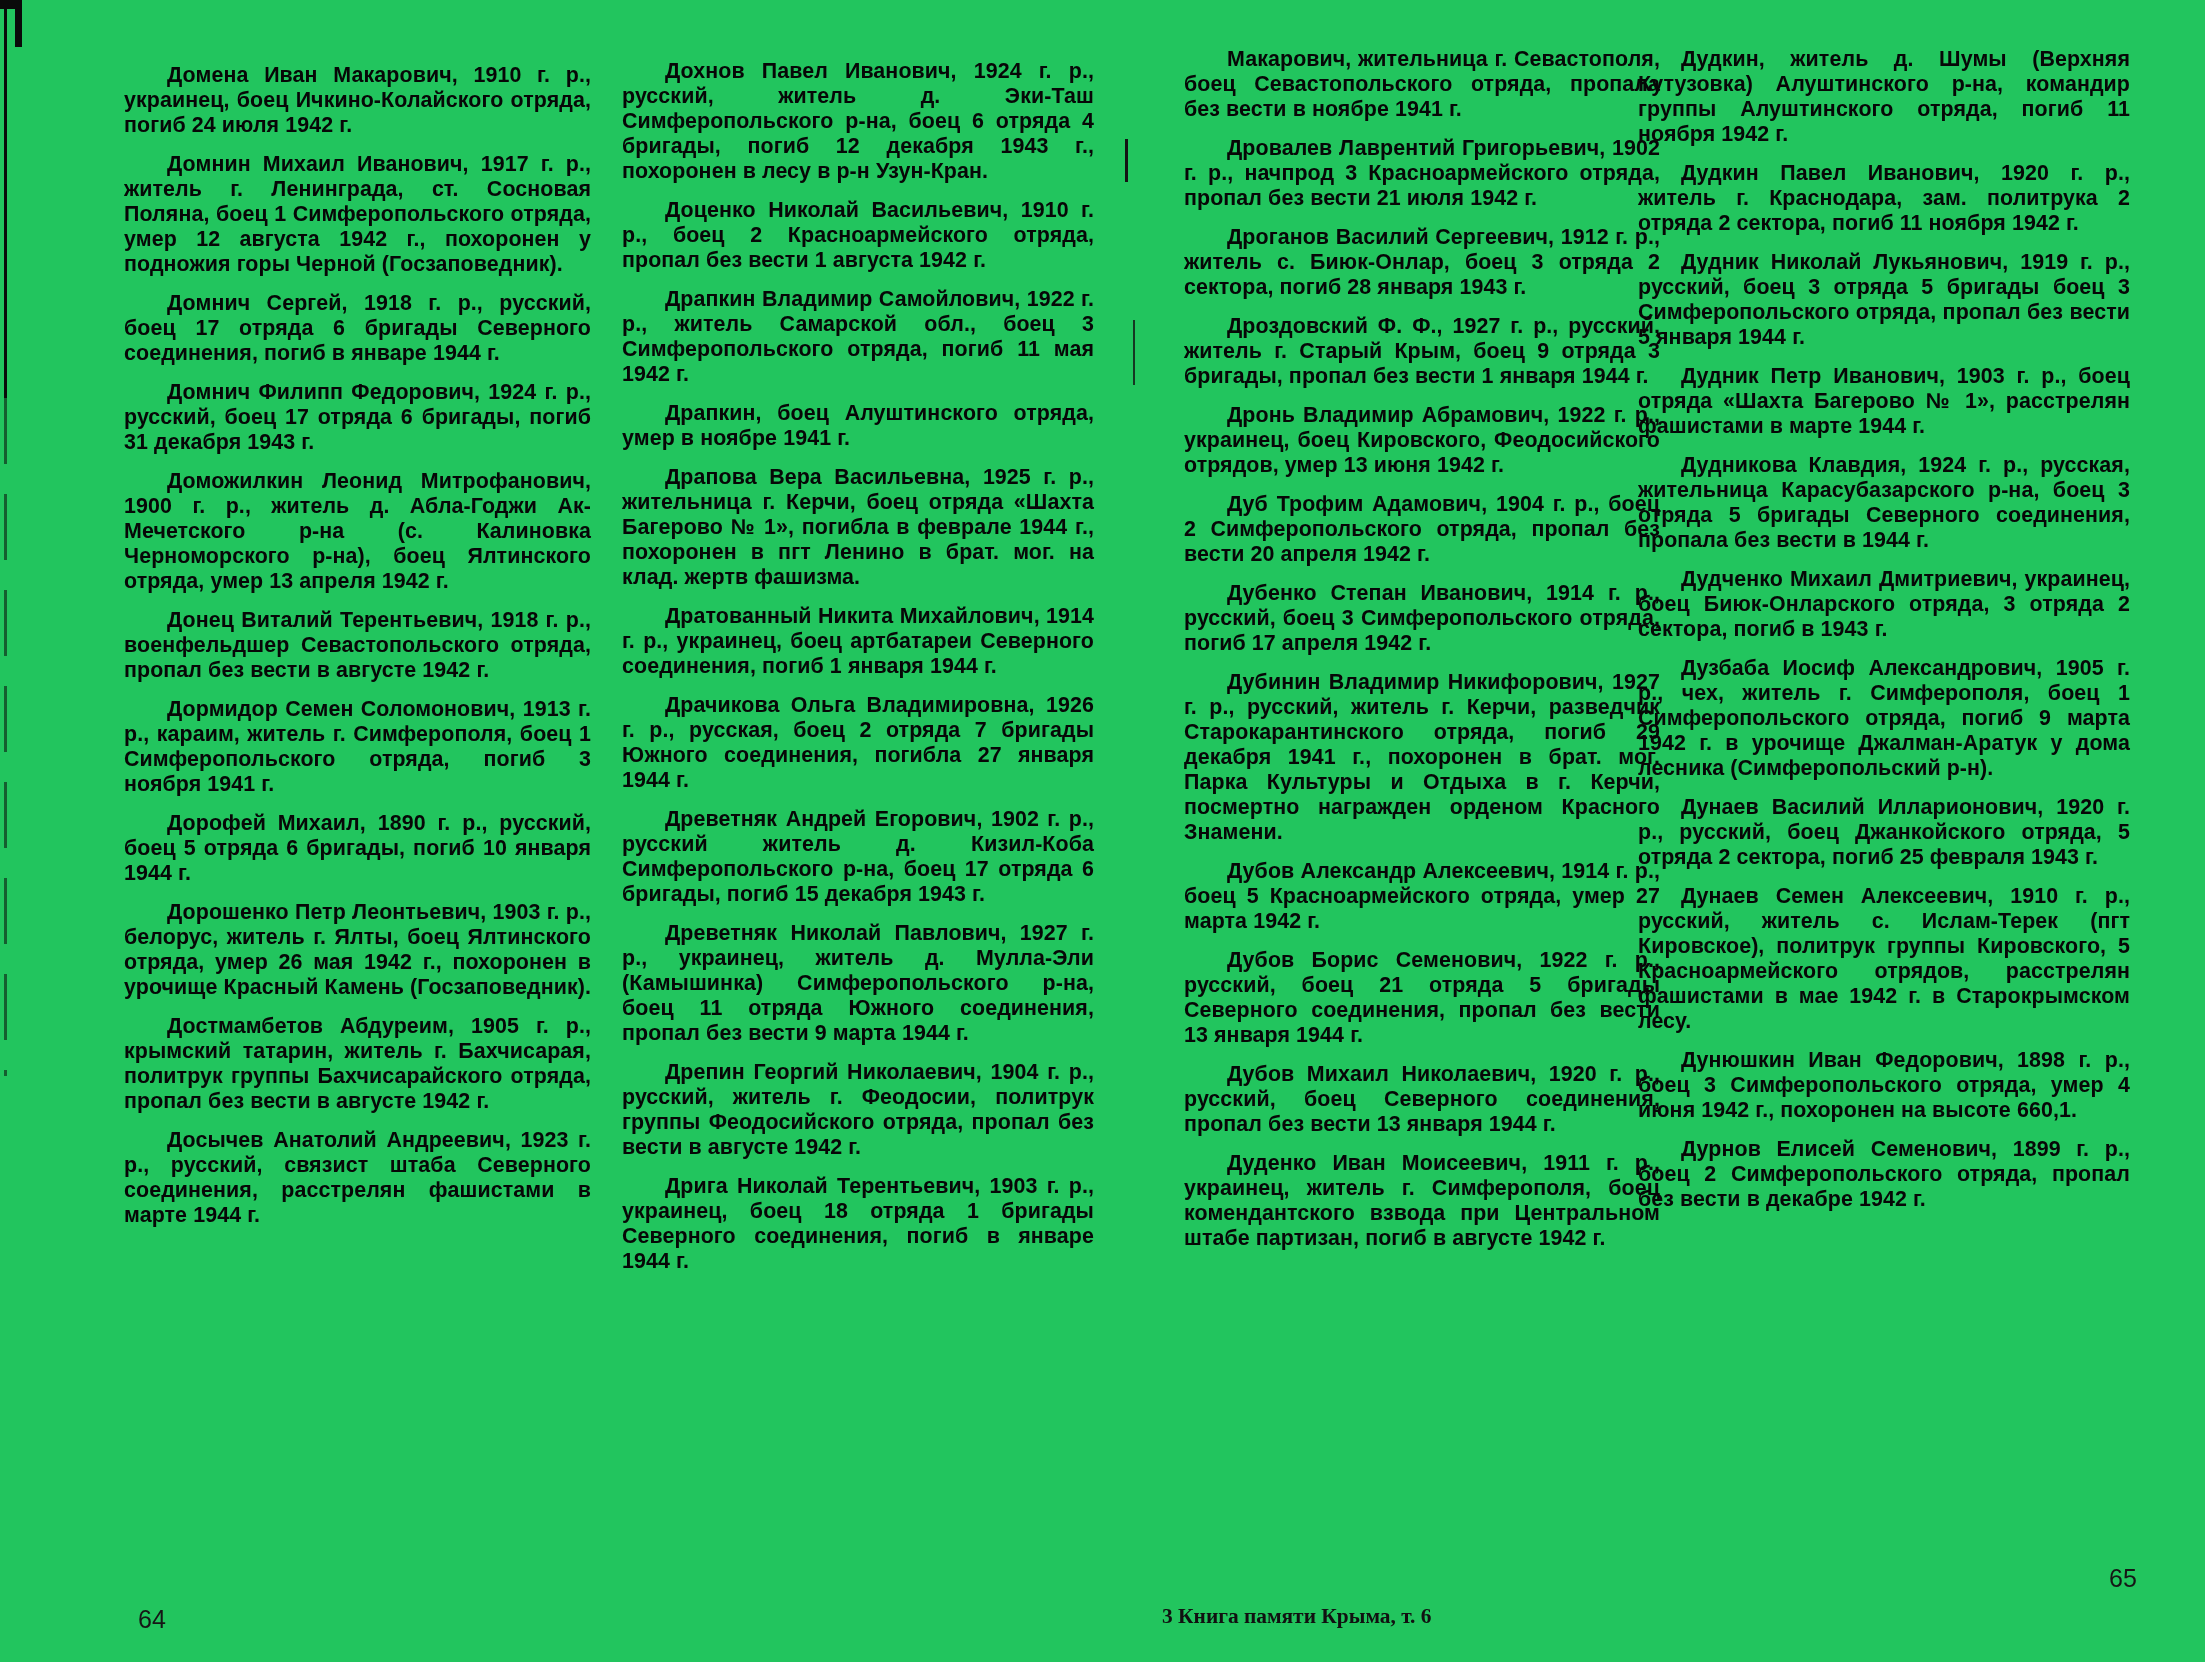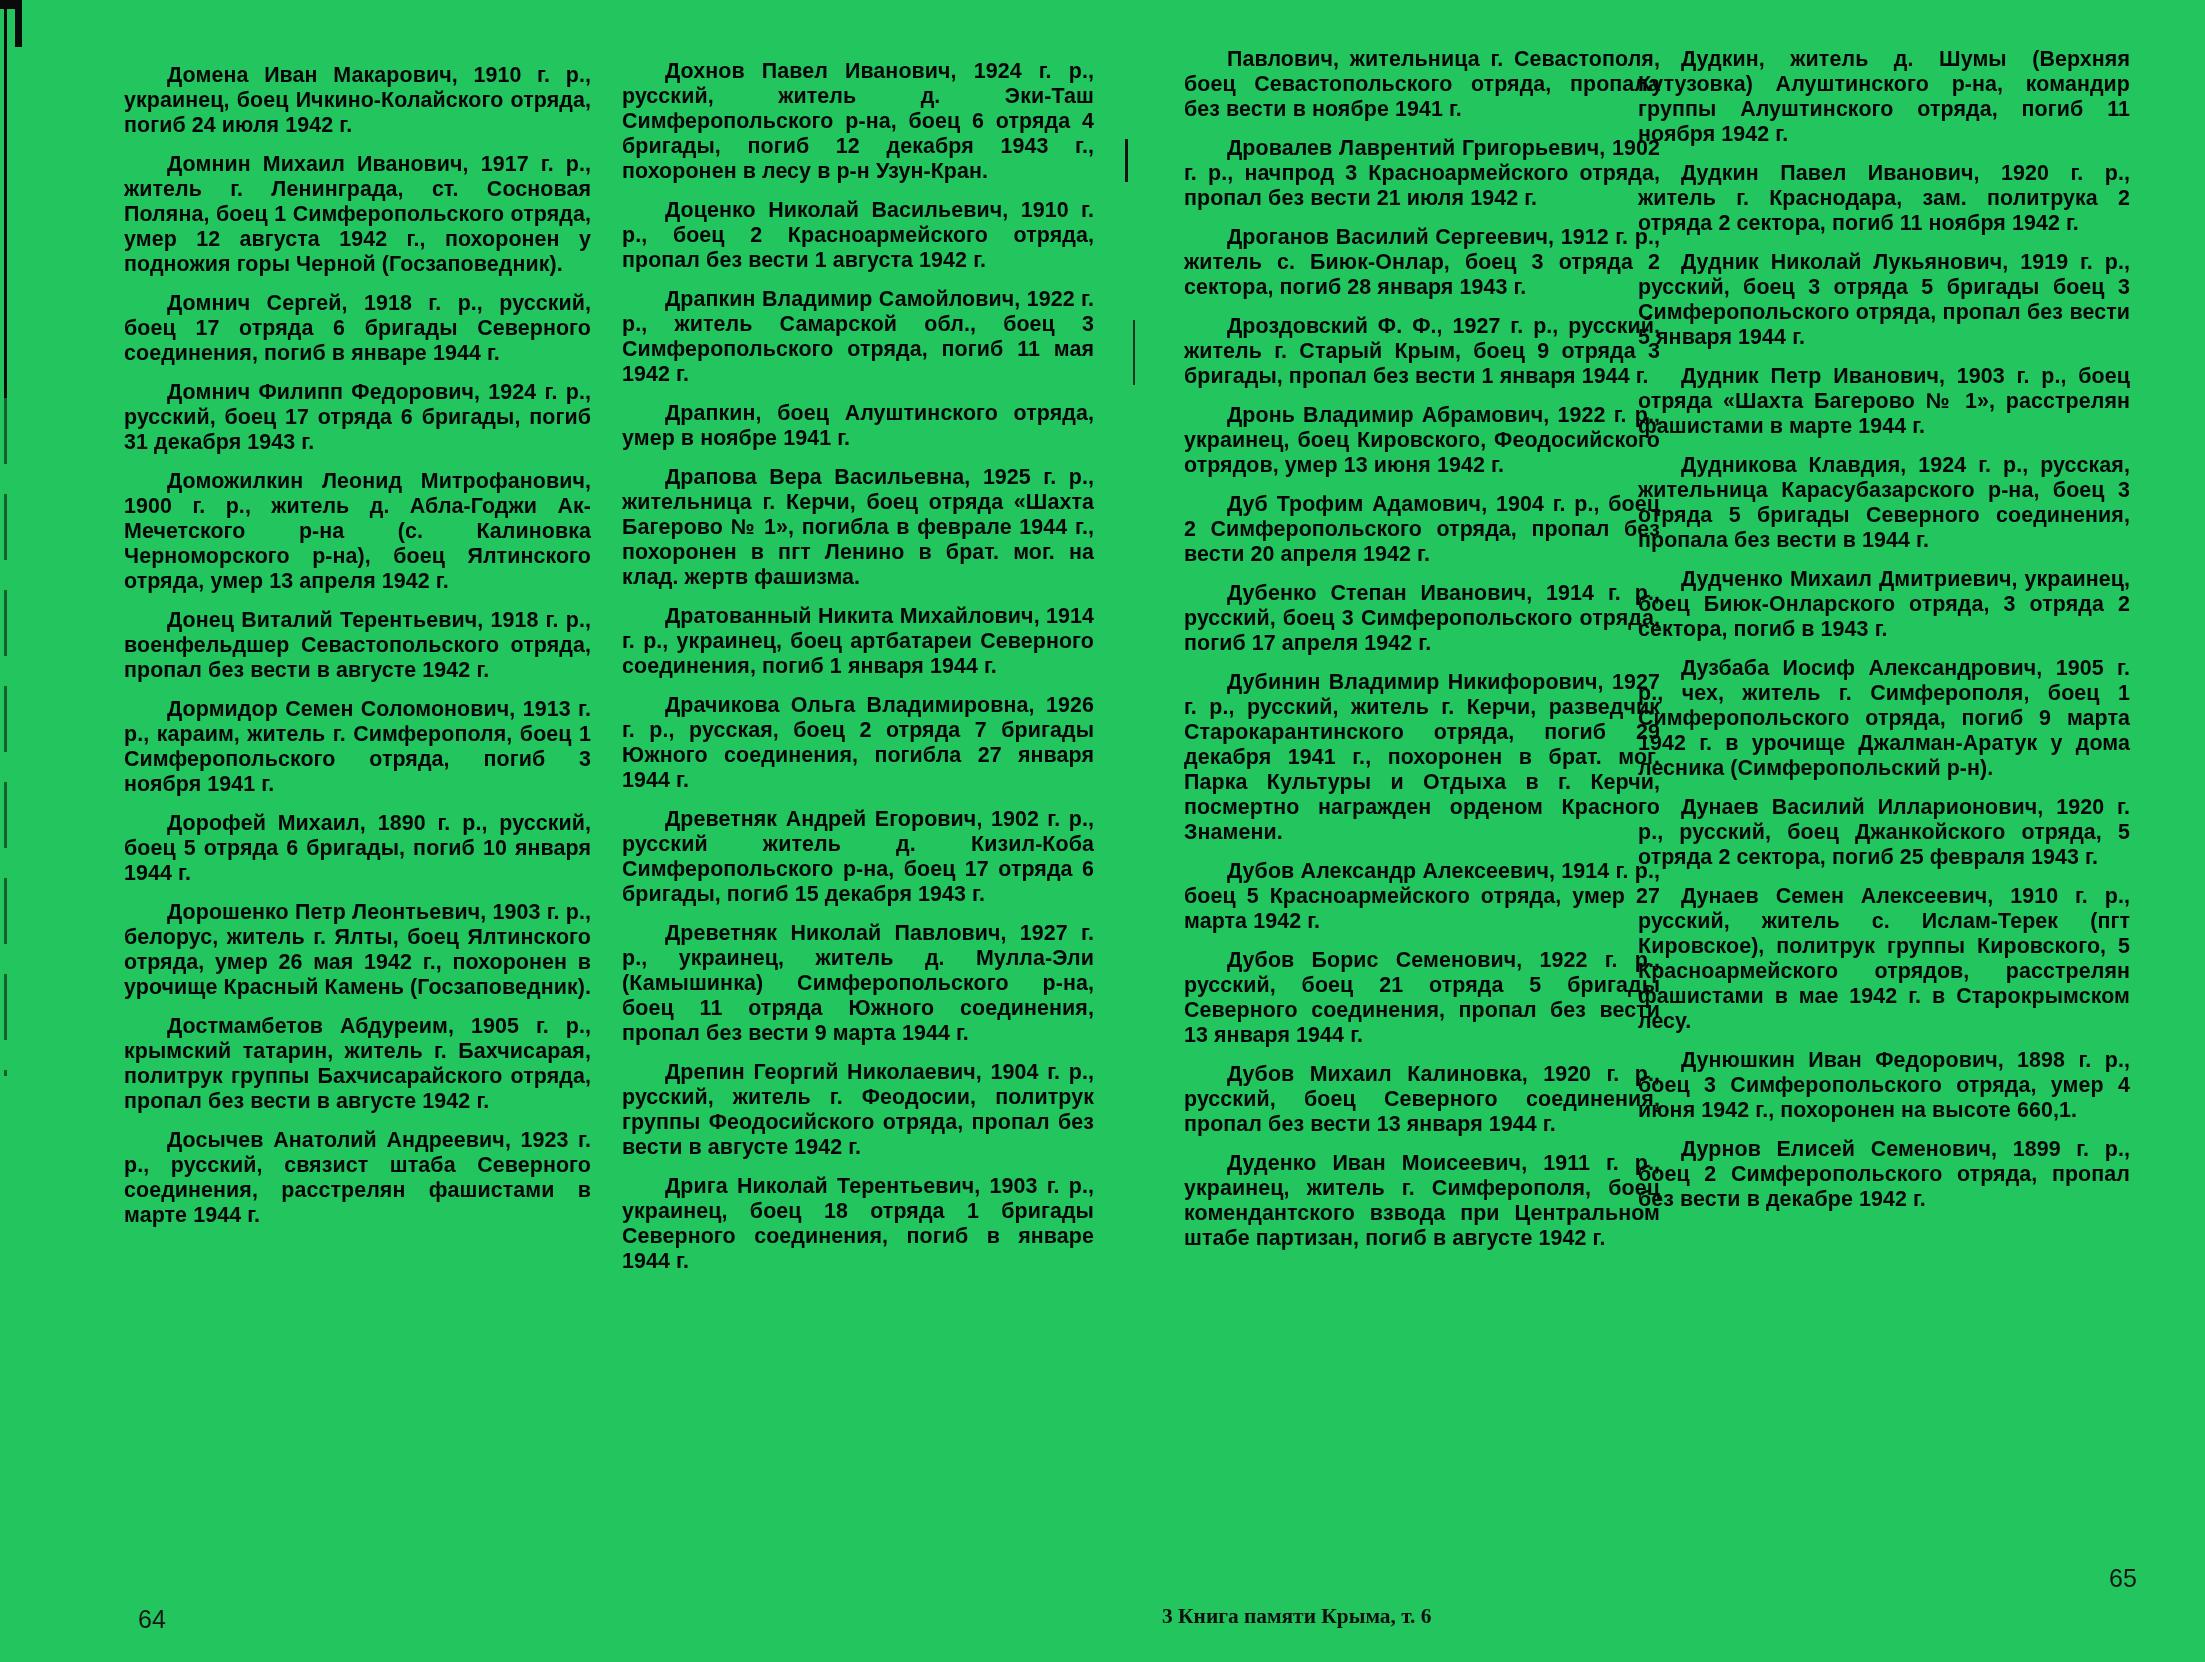--- a/index.html
+++ b/index.html
@@ -95,31 +95,31 @@
       <p class="entry"><span class="surname">Драпова Вера Васильевна</span><span>, 1925 г. р., жительница г. Керчи, боец отряда «Шахта Багерово № 1», погибла в феврале 1944 г., похоронен в пгт Ленино в брат. мог. на клад. жертв фашизма.</span></p>
       <p class="entry"><span class="surname">Дратованный Никита Михайлович</span><span>, 1914 г. р., украинец, боец артбатареи Северного соединения, погиб 1 января 1944 г.</span></p>
       <p class="entry"><span class="surname">Драчикова Ольга Владимировна</span><span>, 1926 г. р., русская, боец 2 отряда 7 бригады Южного соединения, погибла 27 января 1944 г.</span></p>
       <p class="entry"><span class="surname">Древетняк Андрей Егорович</span><span>, 1902 г. р., русский житель д. Кизил-Коба Симферопольского р-на, боец 17 отряда 6 бригады, погиб 15 декабря 1943 г.</span></p>
       <p class="entry"><span class="surname">Древетняк Николай Павлович</span><span>, 1927 г. р., украинец, житель д. Мулла-Эли (Камышинка) Симферопольского р-на, боец 11 отряда Южного соединения, пропал без вести 9 марта 1944 г.</span></p>
       <p class="entry"><span class="surname">Дрепин Георгий Николаевич</span><span>, 1904 г. р., русский, житель г. Феодосии, политрук группы Феодосийского отряда, пропал без вести в августе 1942 г.</span></p>
       <p class="entry"><span class="surname">Дрига Николай Терентьевич</span><span>, 1903 г. р., украинец, боец 18 отряда 1 бригады Северного соединения, погиб в январе 1944 г.</span></p>
     </div>
 
   <div class="col" style="left:1184px;top:47px;width:476px">
-      <p class="entry"><span class="surname">Павлович</span><span>, жительница г. Севастополя, боец Севастопольского отряда, пропала без вести в ноябре 1941 г.</span></p>
+      <p class="entry"><span class="surname">Макарович</span><span>, жительница г. Севастополя, боец Севастопольского отряда, пропала без вести в ноябре 1941 г.</span></p>
       <p class="entry"><span class="surname">Дровалев Лаврентий Григорьевич</span><span>, 1902 г. р., начпрод 3 Красноармейского отряда, пропал без вести 21 июля 1942 г.</span></p>
       <p class="entry"><span class="surname">Дроганов Василий Сергеевич</span><span>, 1912 г. р., житель с. Биюк-Онлар, боец 3 отряда 2 сектора, погиб 28 января 1943 г.</span></p>
       <p class="entry"><span class="surname">Дроздовский Ф. Ф.</span><span>, 1927 г. р., русский, житель г. Старый Крым, боец 9 отряда 3 бригады, пропал без вести 1 января 1944 г.</span></p>
       <p class="entry"><span class="surname">Дронь Владимир Абрамович</span><span>, 1922 г. р., украинец, боец Кировского, Феодосийского отрядов, умер 13 июня 1942 г.</span></p>
       <p class="entry"><span class="surname">Дуб Трофим Адамович</span><span>, 1904 г. р., боец 2 Симферопольского отряда, пропал без вести 20 апреля 1942 г.</span></p>
       <p class="entry"><span class="surname">Дубенко Степан Иванович</span><span>, 1914 г. р., русский, боец 3 Симферопольского отряда, погиб 17 апреля 1942 г.</span></p>
       <p class="entry"><span class="surname">Дубинин Владимир Никифорович</span><span>, 1927 г. р., русский, житель г. Керчи, разведчик Старокарантинского отряда, погиб 29 декабря 1941 г., похоронен в брат. мог. Парка Культуры и Отдыха в г. Керчи, посмертно награжден орденом Красного Знамени.</span></p>
       <p class="entry"><span class="surname">Дубов Александр Алексеевич</span><span>, 1914 г. р., боец 5 Красноармейского отряда, умер 27 марта 1942 г.</span></p>
       <p class="entry"><span class="surname">Дубов Борис Семенович</span><span>, 1922 г. р., русский, боец 21 отряда 5 бригады Северного соединения, пропал без вести 13 января 1944 г.</span></p>
-      <p class="entry"><span class="surname">Дубов Михаил Калиновка</span><span>, 1920 г. р., русский, боец Северного соединения, пропал без вести 13 января 1944 г.</span></p>
+      <p class="entry"><span class="surname">Дубов Михаил Николаевич</span><span>, 1920 г. р., русский, боец Северного соединения, пропал без вести 13 января 1944 г.</span></p>
       <p class="entry"><span class="surname">Дуденко Иван Моисеевич</span><span>, 1911 г. р., украинец, житель г. Симферополя, боец комендантского взвода при Центральном штабе партизан, погиб в августе 1942 г.</span></p>
     </div>
 
   <div class="col" style="left:1638px;top:47px;width:492px">
       <p class="entry"><span class="surname">Дудкин</span><span>, житель д. Шумы (Верхняя Кутузовка) Алуштинского р-на, командир группы Алуштинского отряда, погиб 11 ноября 1942 г.</span></p>
       <p class="entry"><span class="surname">Дудкин Павел Иванович</span><span>, 1920 г. р., житель г. Краснодара, зам. политрука 2 отряда 2 сектора, погиб 11 ноября 1942 г.</span></p>
       <p class="entry"><span class="surname">Дудник Николай Лукьянович</span><span>, 1919 г. р., русский, боец 3 отряда 5 бригады боец 3 Симферопольского отряда, пропал без вести 5 января 1944 г.</span></p>
       <p class="entry"><span class="surname">Дудник Петр Иванович</span><span>, 1903 г. р., боец отряда «Шахта Багерово № 1», расстрелян фашистами в марте 1944 г.</span></p>
       <p class="entry"><span class="surname">Дудникова Клавдия</span><span>, 1924 г. р., русская, жительница Карасубазарского р-на, боец 3 отряда 5 бригады Северного соединения, пропала без вести в 1944 г.</span></p>
       <p class="entry"><span class="surname">Дудченко Михаил Дмитриевич</span><span>, украинец, боец Биюк-Онларского отряда, 3 отряда 2 сектора, погиб в 1943 г.</span></p>

